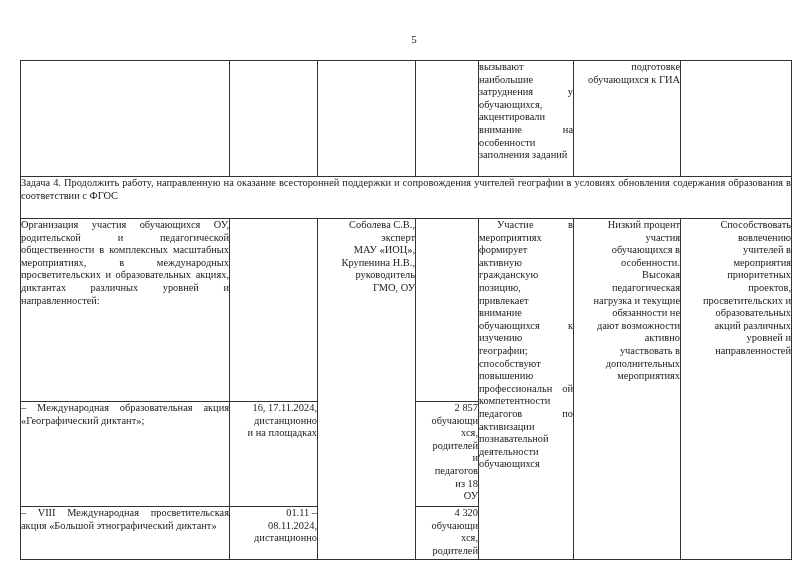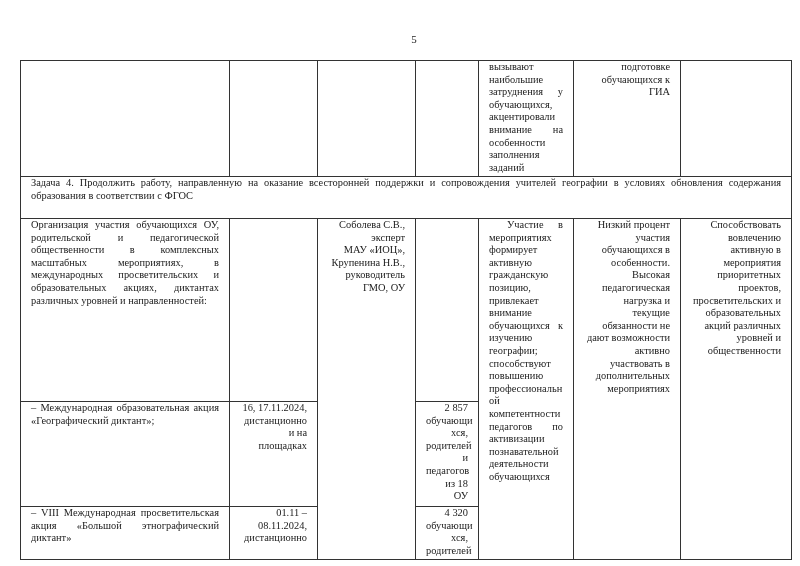--- a/index.html
+++ b/index.html
@@ -2,21 +2,21 @@
 <html><head>
 <meta charset="utf-8">
 <style>
   html, body { margin: 0; padding: 0; background: #ffffff; }
   body { width: 800px; height: 566px; position: relative; overflow: hidden;
          font-family: "Liberation Serif", "DejaVu Serif", serif; color: #222; }
   .page-num { position: absolute; left: 400px; top: 33px; width: 28px; text-align: center;
               font-size: 11px; }
   table.doc { position: absolute; left: 20px; top: 60px; border-collapse: collapse;
               table-layout: fixed; width: 771px; font-size: 10.4px; line-height: 12.6px; }
-  table.doc td { border: 1.4px solid #333; vertical-align: top; padding: 0 10px;
+  table.doc td { border: 1.4px solid #333; vertical-align: top; padding: 0 0;
                  overflow: hidden; }
   .c { text-align: right; }
   .j { text-align: justify; text-align-last: left; }
   .ind { text-indent: 18px; margin-top: 40px; }
   .row1 { height: 116px; }
   .row2 { height: 42px; margin-left: 28px; }
   .row3 { height: 183px; }
   .row4 { height: 105px; }
   .row5 { height: 53px; }
   .task { padding: 1px 3px; }
@@ -76,29 +76,29 @@
       <div>обязанности не</div>
       <div>дают возможности</div>
       <div>активно</div>
       <div>участвовать в</div>
       <div>дополнительных</div>
       <div>мероприятиях</div>
     </td>
     <td rowspan="3" class="c">
       <div>Способствовать</div>
       <div>вовлечению</div>
-      <div>активную в</div>
+      <div>учителей в</div>
       <div>мероприятия</div>
       <div>приоритетных</div>
       <div>проектов,</div>
       <div>просветительских и</div>
       <div>образовательных</div>
       <div>акций различных</div>
       <div>уровней и</div>
-      <div>общественности</div>
+      <div>направленностей</div>
     </td>
   </tr>
 
   <tr class="row4">
     <td class="j">– Международная образовательная акция «Географический диктант»;</td>
     <td class="c">
       <div>16, 17.11.2024,</div>
       <div>дистанционно</div>
       <div>и на площадках</div>
     </td>

